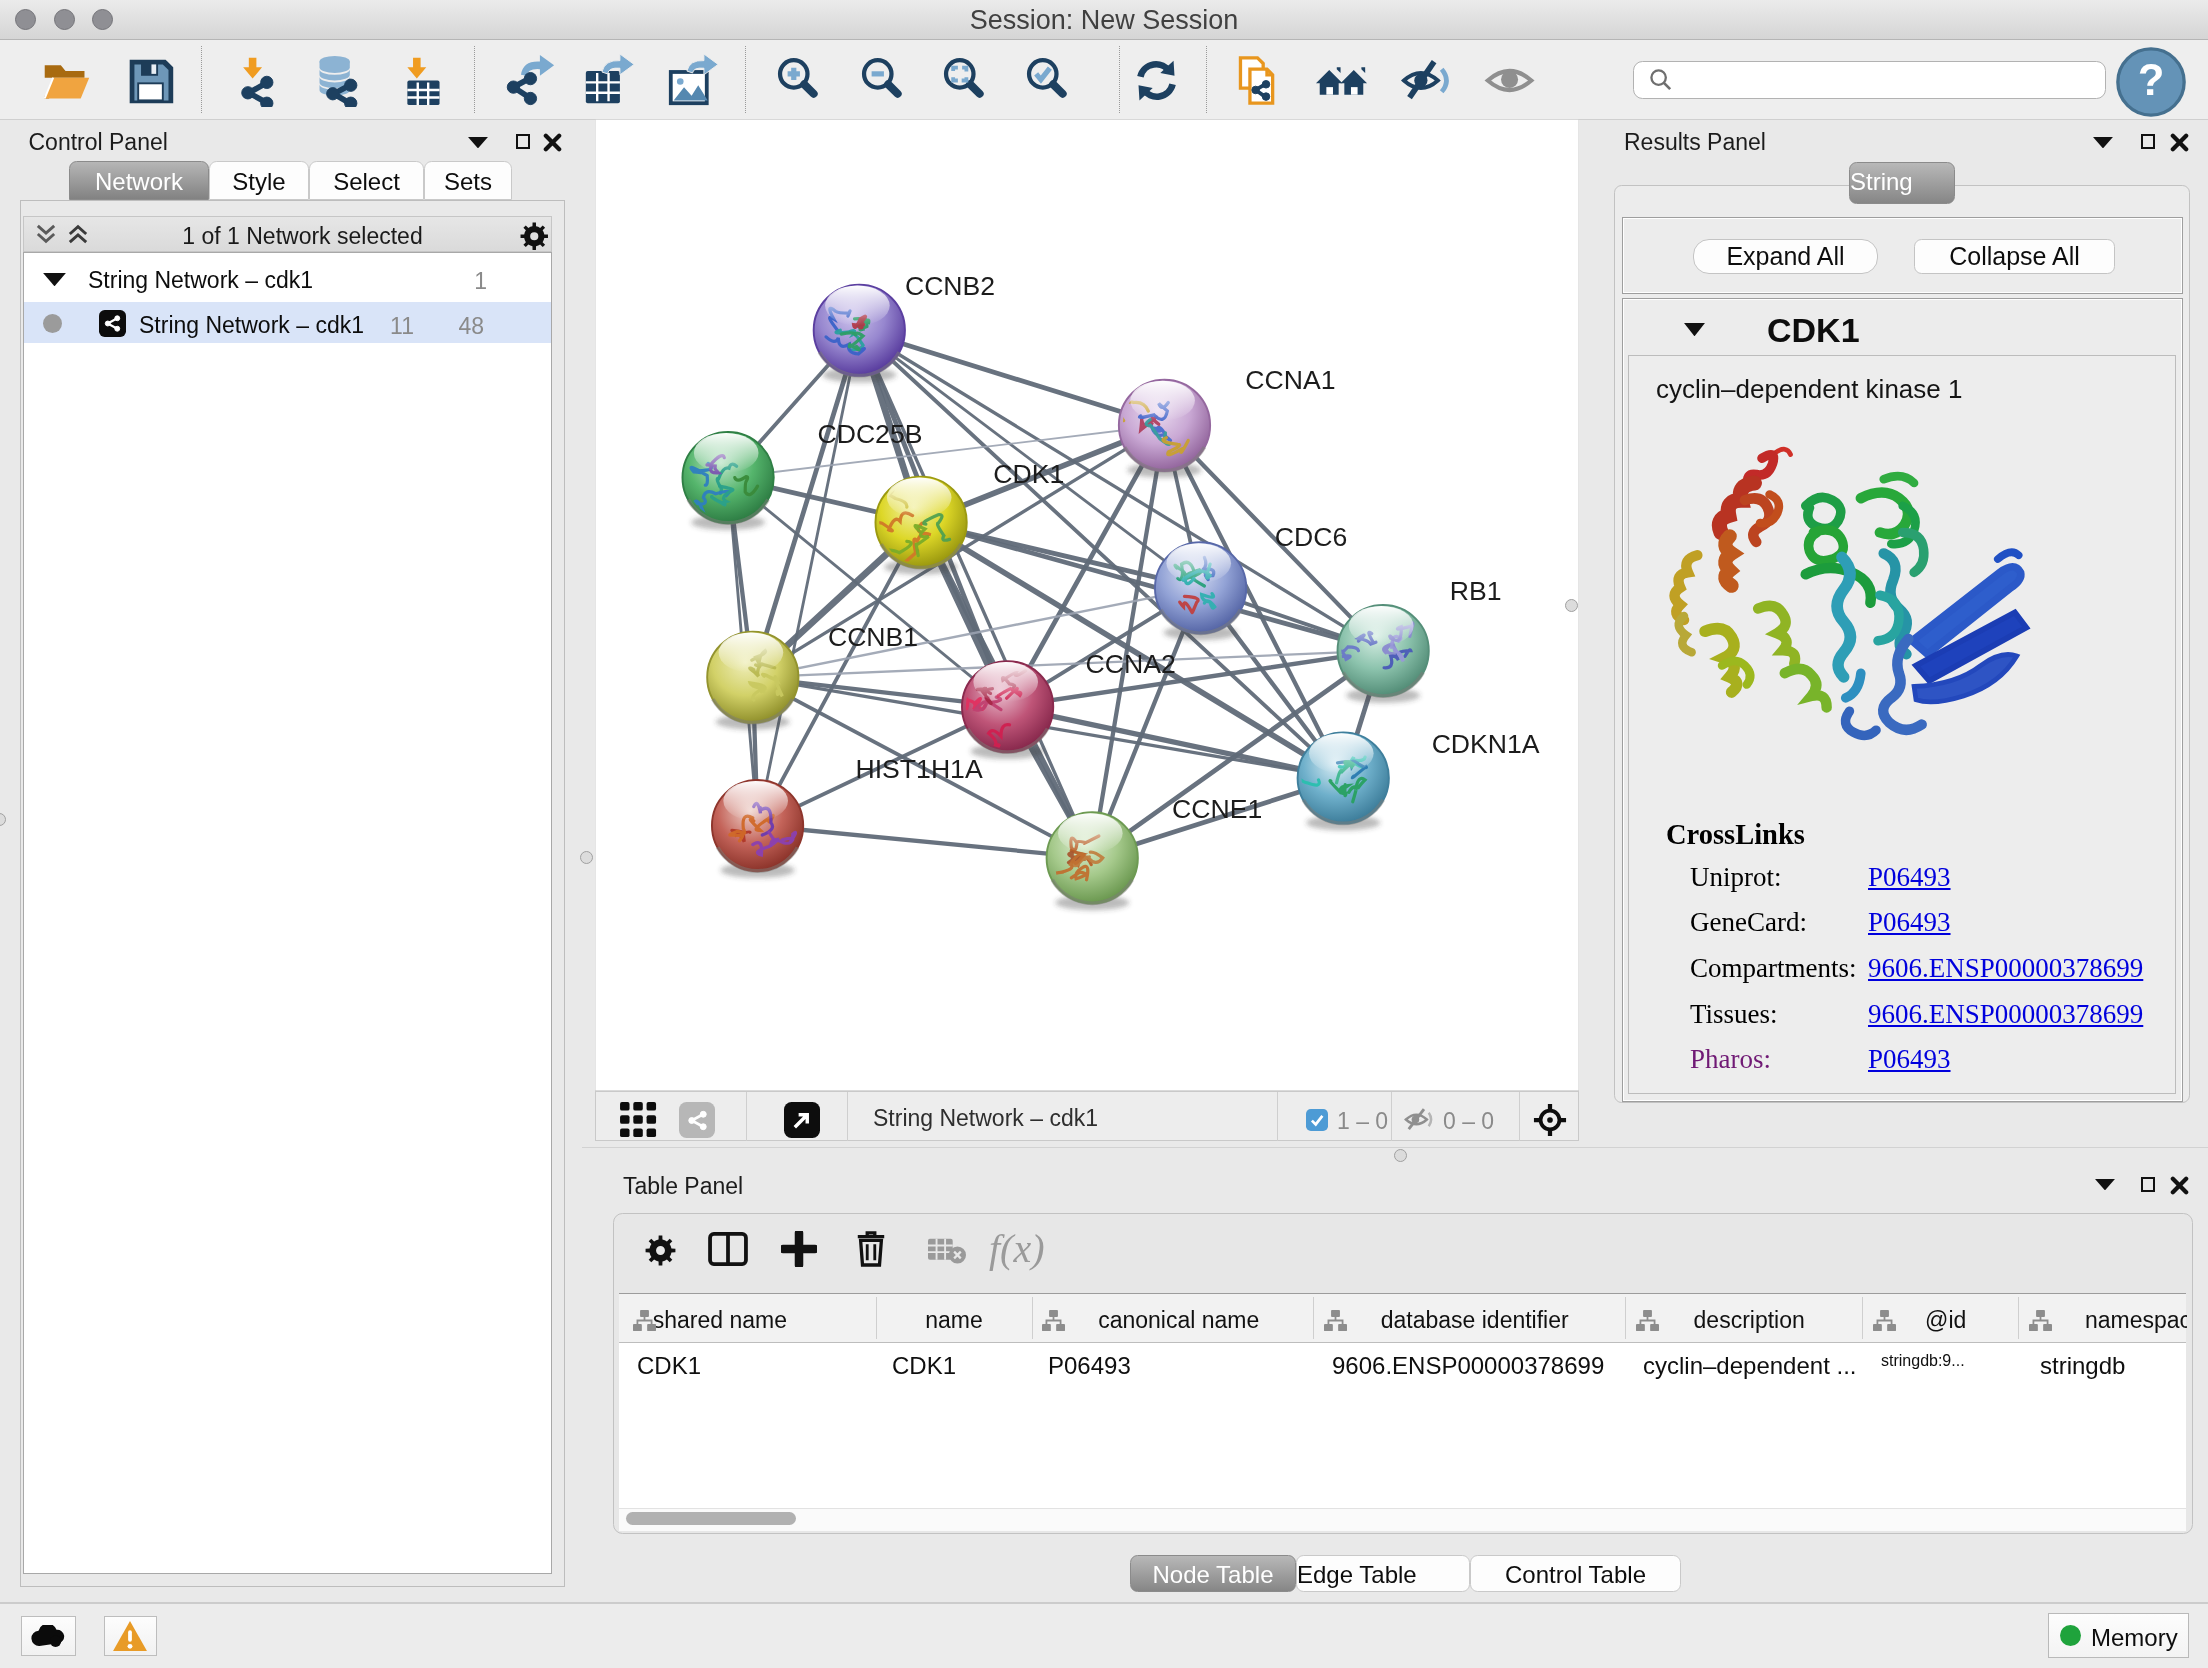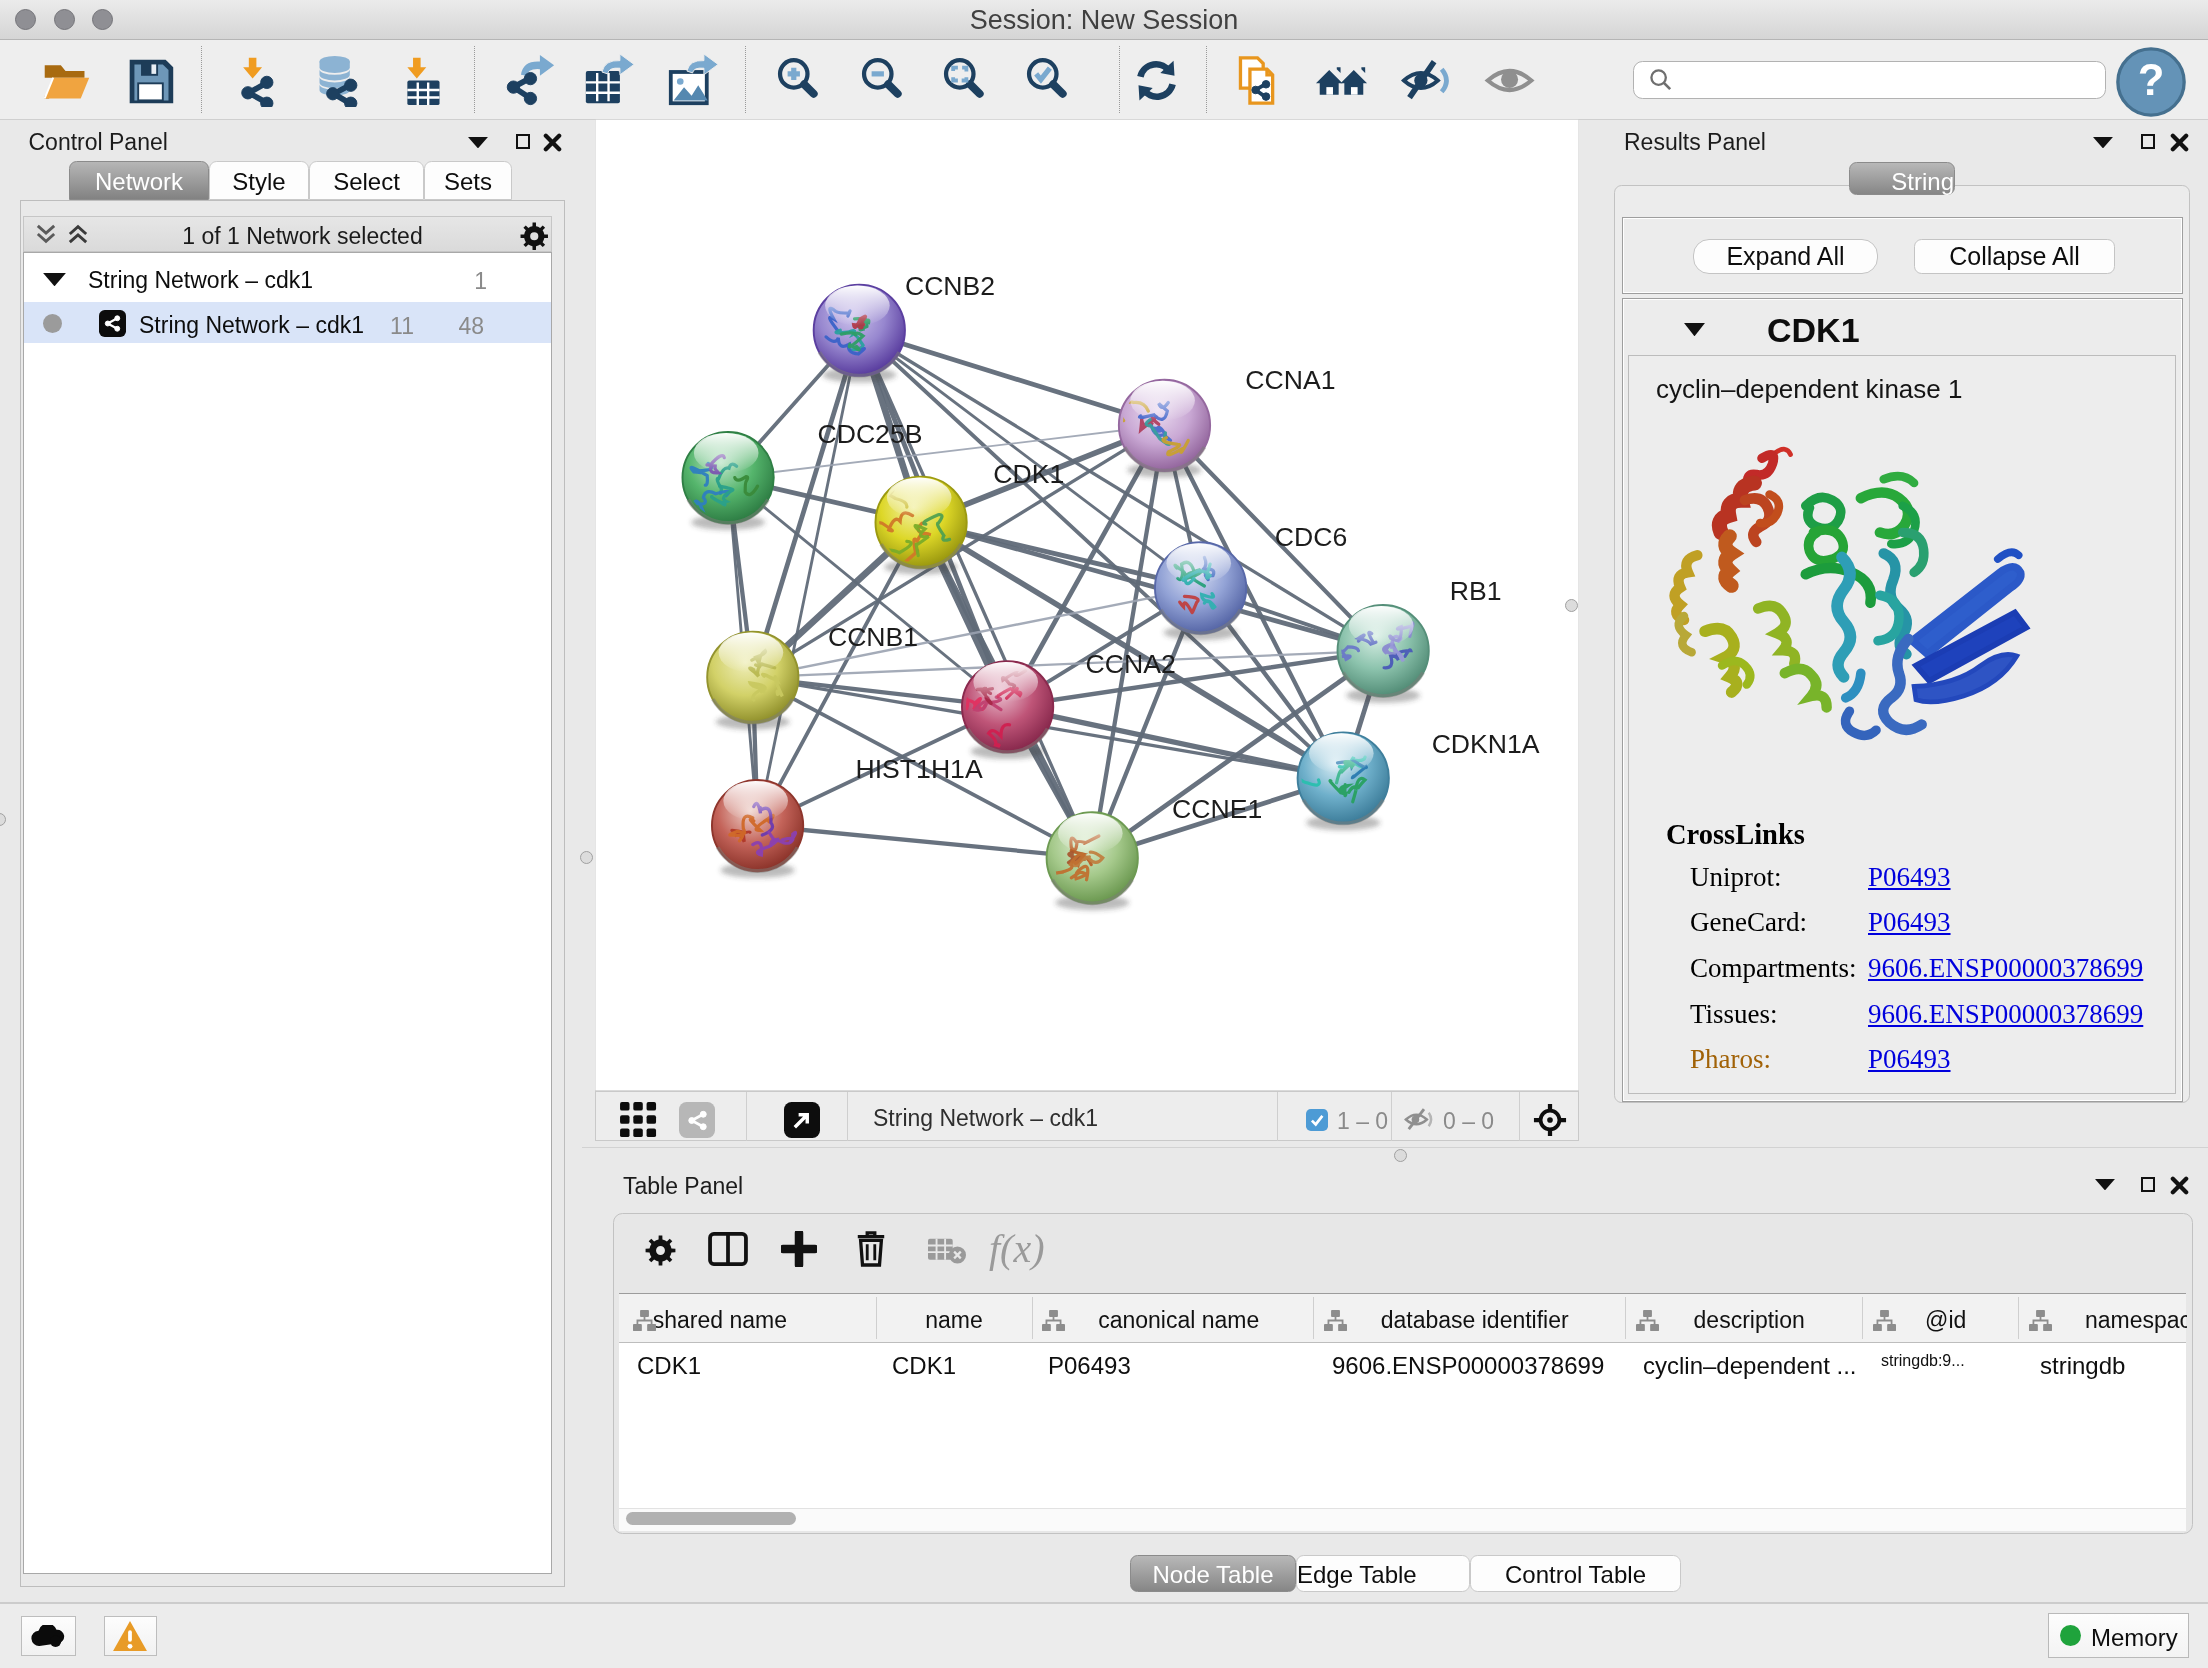--- a/index.html
+++ b/index.html
@@ -582,21 +582,21 @@
 <div class="a" style="left:1624px;top:129px;font-size:23px;color:#1c1c1c">Results Panel</div>
 <svg class="a" style="left:2093px;top:137px" width="20" height="11.4" viewBox="0 0 21 12">
     <path d="M0 0h21L10.5 12z" fill="#111"></path>
   </svg>
 <div class="a" style="left:2141px;top:134px;width:14.3px;height:15px;border:2.4px solid #111;box-sizing:border-box;background:#e9e9e9"></div>
 <svg class="a" style="left:2170px;top:133px" width="19" height="19" viewBox="0 0 20 20">
     <path d="M3 3l14 14M17 3L3 17" stroke="#111" stroke-width="4.5" stroke-linecap="round"></path>
   </svg>
 
 <div class="a" style="left:1614px;top:185px;width:576px;height:918px;border:1px solid #c2c2c2;border-radius:7.6px;box-sizing:border-box;background:#ececec"></div>
-<div class="a gbtn" style="left:1849px;top:162px;width:106px;height:33px;border-radius:7.6px;font-size:24px;text-align:right;line-height:38px;box-sizing:border-box">String</div>
+<div class="a gbtn" style="left:1849px;top:162px;width:106px;height:42px;border-radius:7.6px;font-size:24px;text-align:left;line-height:38px;box-sizing:border-box">String</div>
 
 <div class="a" style="left:1622px;top:217px;width:561px;height:77px;border:1px solid #9e9e9e;box-shadow:inset 0 0 0 1px #fff;box-sizing:border-box;background:#ececec"></div>
 <div class="a wbtn" style="left:1693px;top:239px;width:185px;height:35px;border-radius:16px;font-size:25px;text-align:center;line-height:33px;box-sizing:border-box">Expand All</div>
 <div class="a wbtn" style="left:1914px;top:239px;width:201px;height:35px;border-radius:7.6px;font-size:25px;text-align:center;line-height:33px;box-sizing:border-box">Collapse All</div>
 
 <div class="a" style="left:1622px;top:298px;width:561px;height:804px;border:1px solid #9e9e9e;box-shadow:inset 0 0 0 1px #fff;box-sizing:border-box;background:#ececec"></div>
 <svg class="a" style="left:1684px;top:323px" width="21" height="13.3" viewBox="0 0 22 14">
     <path d="M0 0h22L11 14z" fill="#111"></path>
   </svg>
 <div class="a" style="left:1767px;top:311px;font-size:34px;font-weight:bold;color:#0d0d0d">CDK1</div>
@@ -639,21 +639,21 @@
 
 <div class="a" style="left:1666px;top:819px;font-size:28.5px;font-weight:bold;color:#000;font-family:'Liberation Serif',serif">CrossLinks</div>
 <div class="a" style="left:1690px;top:862px;font-size:27px;color:#000;font-family:'Liberation Serif',serif">Uniprot:</div>
 <div class="a" style="left:1868px;top:862px;font-size:27px;color:#0000dd;text-decoration:underline;font-family:'Liberation Serif',serif">P06493</div>
 <div class="a" style="left:1690px;top:907px;font-size:27px;color:#000;font-family:'Liberation Serif',serif">GeneCard:</div>
 <div class="a" style="left:1868px;top:907px;font-size:27px;color:#0000dd;text-decoration:underline;font-family:'Liberation Serif',serif">P06493</div>
 <div class="a" style="left:1690px;top:953px;font-size:27px;color:#000;font-family:'Liberation Serif',serif">Compartments:</div>
 <div class="a" style="left:1868px;top:953px;font-size:27px;color:#0000dd;text-decoration:underline;font-family:'Liberation Serif',serif">9606.ENSP00000378699</div>
 <div class="a" style="left:1690px;top:999px;font-size:27px;color:#000;font-family:'Liberation Serif',serif">Tissues:</div>
 <div class="a" style="left:1868px;top:999px;font-size:27px;color:#0000dd;text-decoration:underline;font-family:'Liberation Serif',serif">9606.ENSP00000378699</div>
-<div class="a" style="left:1690px;top:1044px;font-size:27px;color:#a16207;font-family:'Liberation Serif',serif">Pharos:</div>
+<div class="a" style="left:1690px;top:1044px;font-size:27px;color:#701a75;font-family:'Liberation Serif',serif">Pharos:</div>
 <div class="a" style="left:1868px;top:1044px;font-size:27px;color:#0000dd;text-decoration:underline;font-family:'Liberation Serif',serif">P06493</div>
 
 <div class="a" style="left:595px;top:1091px;width:984px;height:50px;background:#ededed;border:1px solid #c9c9c9;box-sizing:border-box"></div>
 <svg class="a" style="left:620px;top:1102px" width="38" height="36" viewBox="0 0 40 38">
 <g fill="#0d0d0d">
       <rect x="0" y="0" width="10" height="9" rx="2"></rect>
       <rect x="14" y="0" width="10" height="9" rx="2"></rect>
       <rect x="28" y="0" width="10" height="9" rx="2"></rect>
       <rect x="0" y="14" width="10" height="9" rx="2"></rect>
       <rect x="14" y="14" width="10" height="9" rx="2"></rect>

